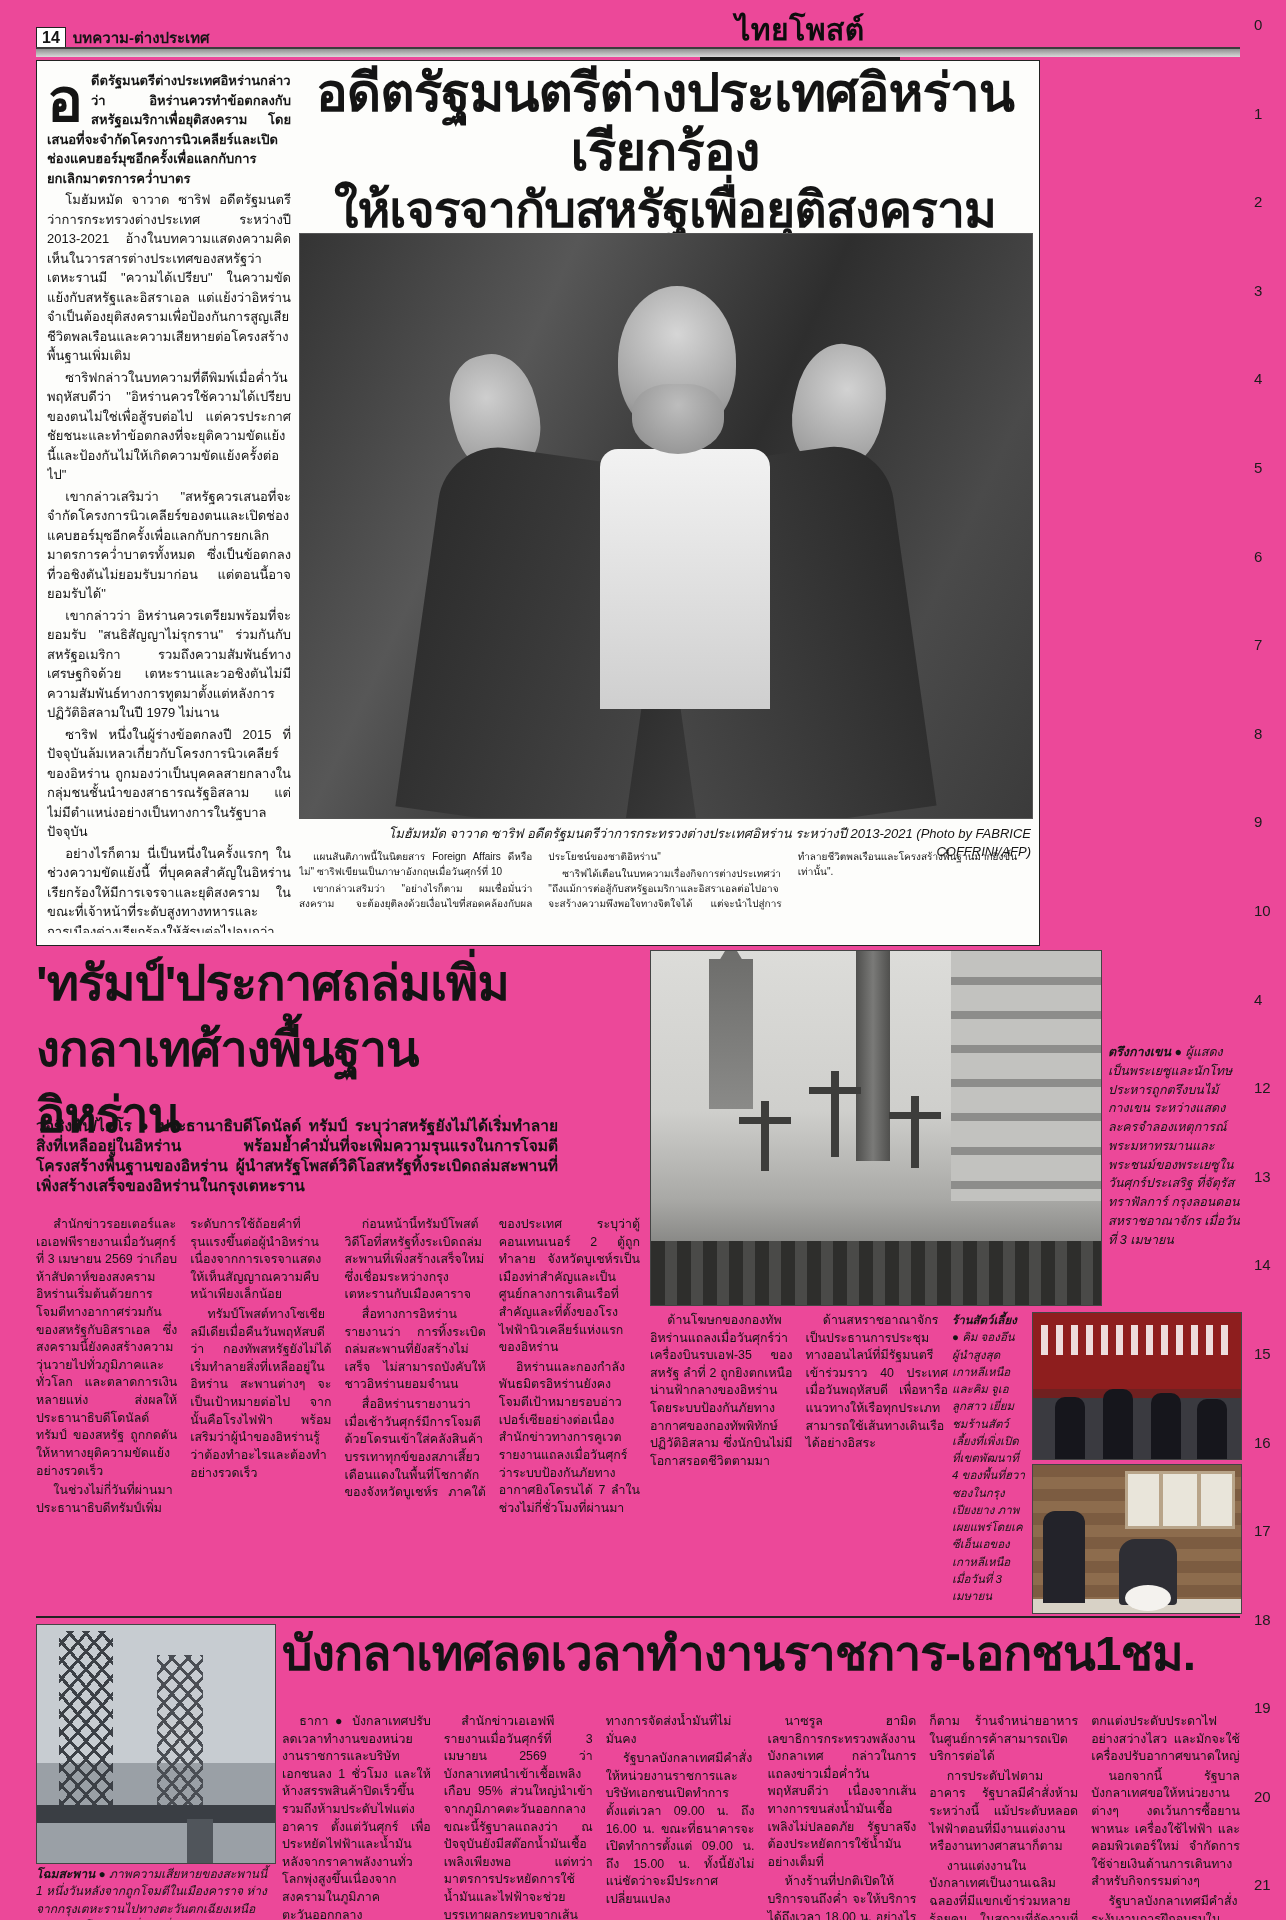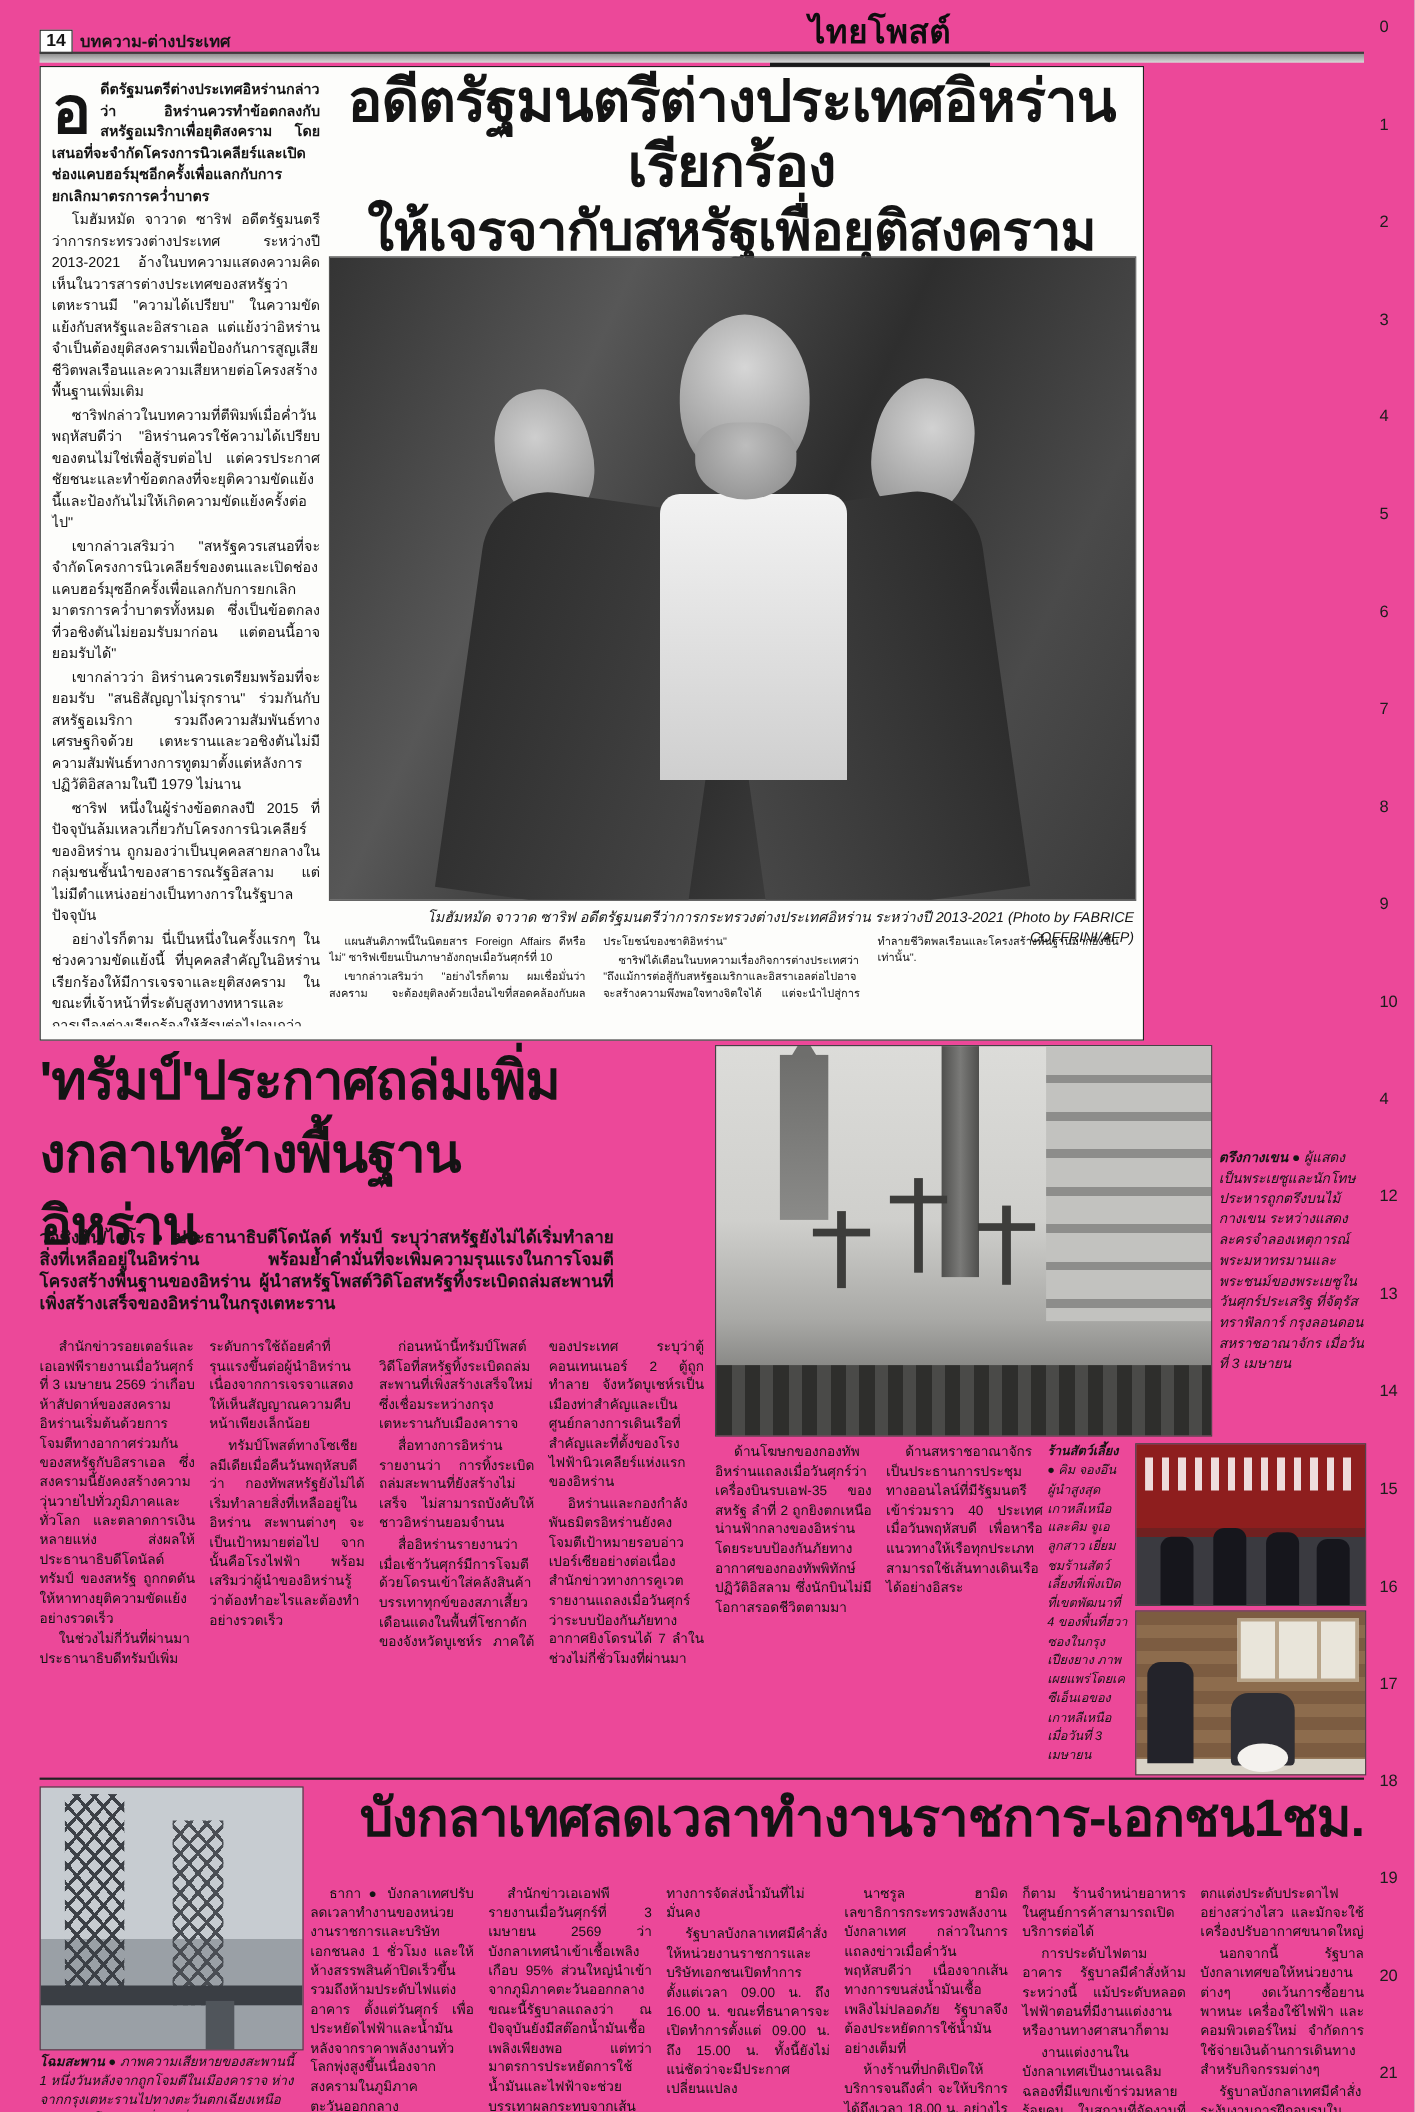--- a/index.html
+++ b/index.html
@@ -84,21 +84,21 @@
   
   .a3-rule{position:absolute;left:36px;top:1616px;width:1204px;height:2px;background:#222;}
   .fig-crane{left:36px;top:1624px;width:238px;height:238px;background:linear-gradient(#c7ccd1 0 58%,#9aa0a6 58% 100%);}
   .crane1{position:absolute;left:22px;top:6px;width:54px;height:190px;
           background:repeating-linear-gradient(48deg,#3c4046 0 3px,transparent 3px 12px),repeating-linear-gradient(-48deg,#3c4046 0 3px,transparent 3px 12px);}
   .crane2{position:absolute;left:120px;top:30px;width:46px;height:168px;
           background:repeating-linear-gradient(48deg,#4a4e54 0 3px,transparent 3px 12px),repeating-linear-gradient(-48deg,#4a4e54 0 3px,transparent 3px 12px);}
   .deck{position:absolute;left:0;bottom:40px;width:100%;height:18px;background:#3a3e44;}
   .pier{position:absolute;left:150px;bottom:0;width:26px;height:44px;background:#50555b;}
   .a3-photocap{position:absolute;left:36px;top:1866px;width:238px;font-style:italic;font-size:12px;line-height:1.45;}
-  .a3-head{position:absolute;left:282px;top:1620px;width:958px;font-weight:900;font-size:48px;letter-spacing:-1px;text-align:right;line-height:1.4;}
+  .a3-head{position:absolute;left:282px;top:1620px;width:958px;font-weight:900;font-size:48px;letter-spacing:-1px;text-align:left;line-height:1.4;}
   .a3-body{position:absolute;left:282px;top:1700px;width:958px;height:220px;column-count:6;column-gap:13px;
            font-size:12.4px;line-height:1.42;overflow:hidden;margin-top:13px;}
 </style>
 </head>
 <body>
 
 <div class="page">
 
   <div class="hdr-left">
     <span class="pageno">14</span>

